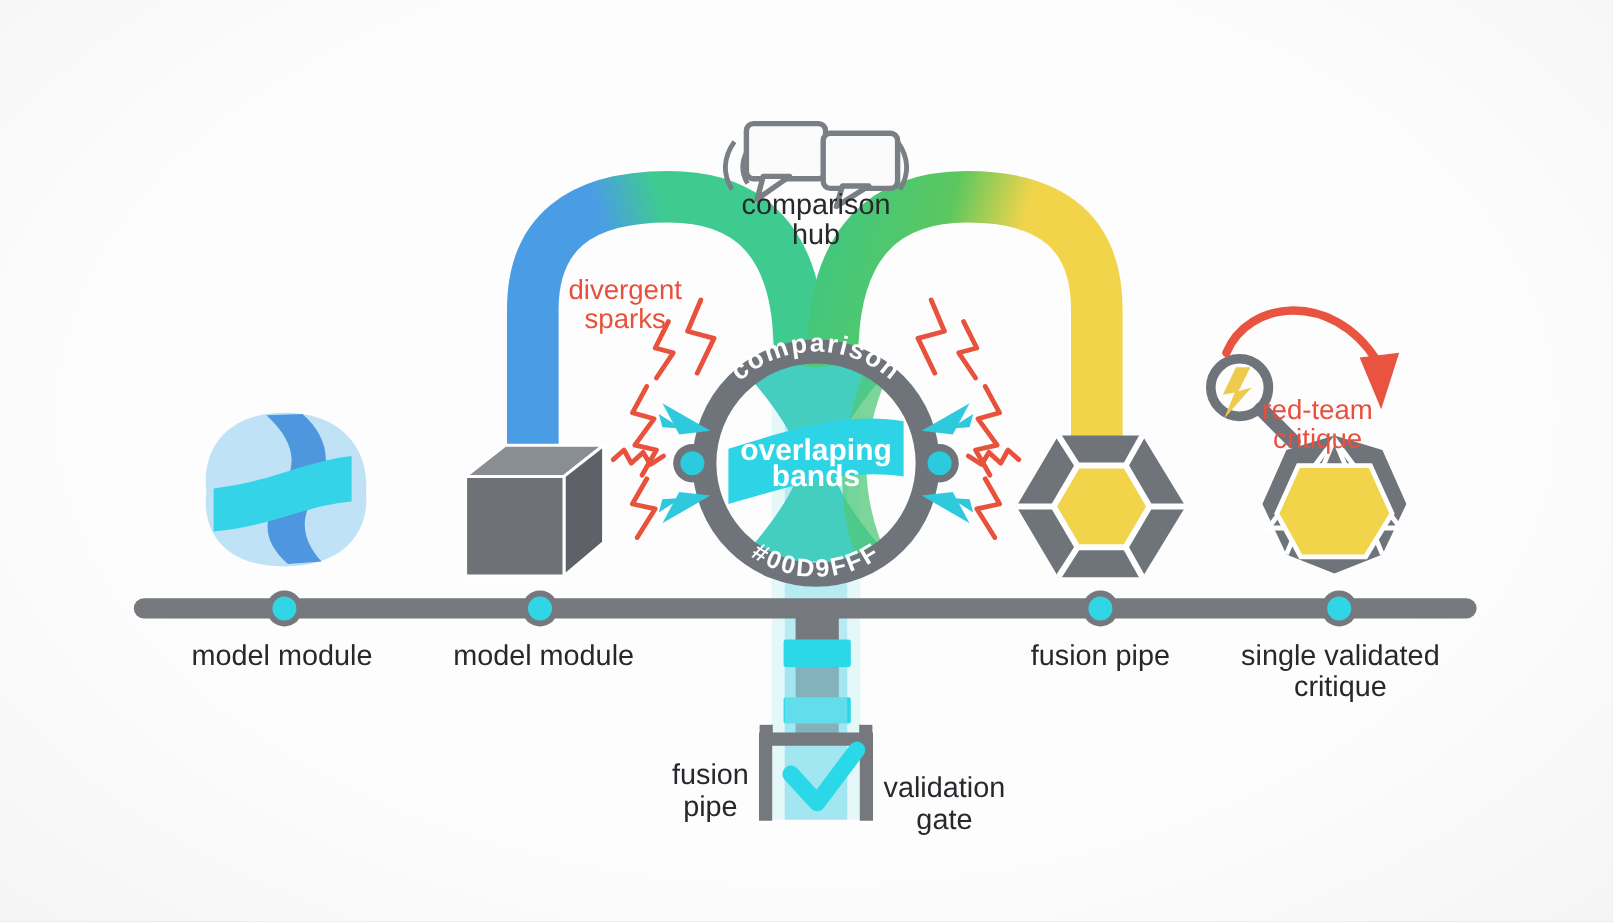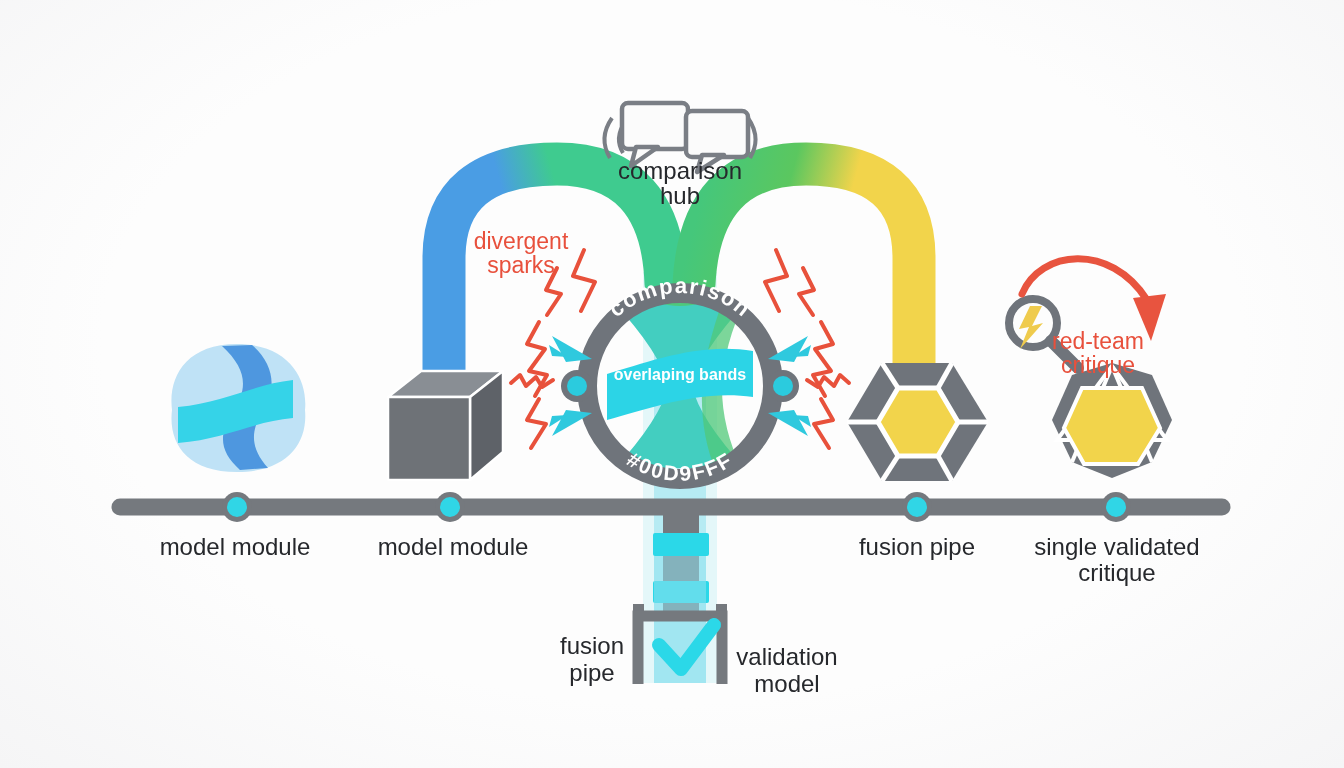--- a/index.html
+++ b/index.html
@@ -4,21 +4,21 @@
 <style>
   html,body{margin:0;padding:0;background:#e9e9ea;}
   .canvas{
     position:relative;width:1344px;height:768px;overflow:hidden;
     background:radial-gradient(ellipse at 50% 45%, #fdfdfd 60%, #f5f5f6 100%);
     font-family:"Liberation Sans", sans-serif;
   }
   svg.art{position:absolute;left:0;top:0;}
   .lbl{position:absolute;text-align:center;color:#26282c;font-size:24px;line-height:25px;}
   .lbl.red{color:#e8503c;font-size:23px;line-height:24px;}
-  .lbl.white{color:#ffffff;font-weight:bold;font-size:16px;line-height:22px;}
+  .lbl.white{color:#ffffff;font-weight:bold;font-size:25px;line-height:22px;}
 </style>
 </head>
 <body>
 
 <div class="canvas">
 
 <svg class="art" width="1344" height="768" viewBox="0 0 1344 768">
   <defs>
     <linearGradient id="gradL" gradientUnits="userSpaceOnUse" x1="444" y1="300" x2="660" y2="240">
       <stop offset="0" stop-color="#4A9DE4"></stop>
@@ -182,15 +182,15 @@
 
 <div class="lbl" style="left:605px;top:158px;width:150px;">comparison hub</div>
 <div class="lbl red" style="left:461px;top:229px;width:120px;">divergent sparks</div>
 <div class="lbl red" style="left:1028px;top:281px;width:140px;margin-top:48px;">red-team critique</div>
 <div class="lbl white" style="left:610px;top:364px;width:140px;">overlaping bands</div>
 <div class="lbl" style="left:135px;top:534px;width:200px;">model module</div>
 <div class="lbl" style="left:353px;top:534px;width:200px;">model module</div>
 <div class="lbl" style="left:817px;top:534px;width:200px;">fusion pipe</div>
 <div class="lbl" style="left:1007px;top:534px;width:220px;line-height:26px;">single validated critique</div>
 <div class="lbl" style="left:537px;top:632px;width:110px;line-height:27px;">fusion pipe</div>
-<div class="lbl" style="left:722px;top:643px;width:130px;line-height:27px;">validation model</div>
+<div class="lbl" style="left:722px;top:643px;width:130px;line-height:27px;">validation gate</div>
 
 </div>
 
 </body></html>

